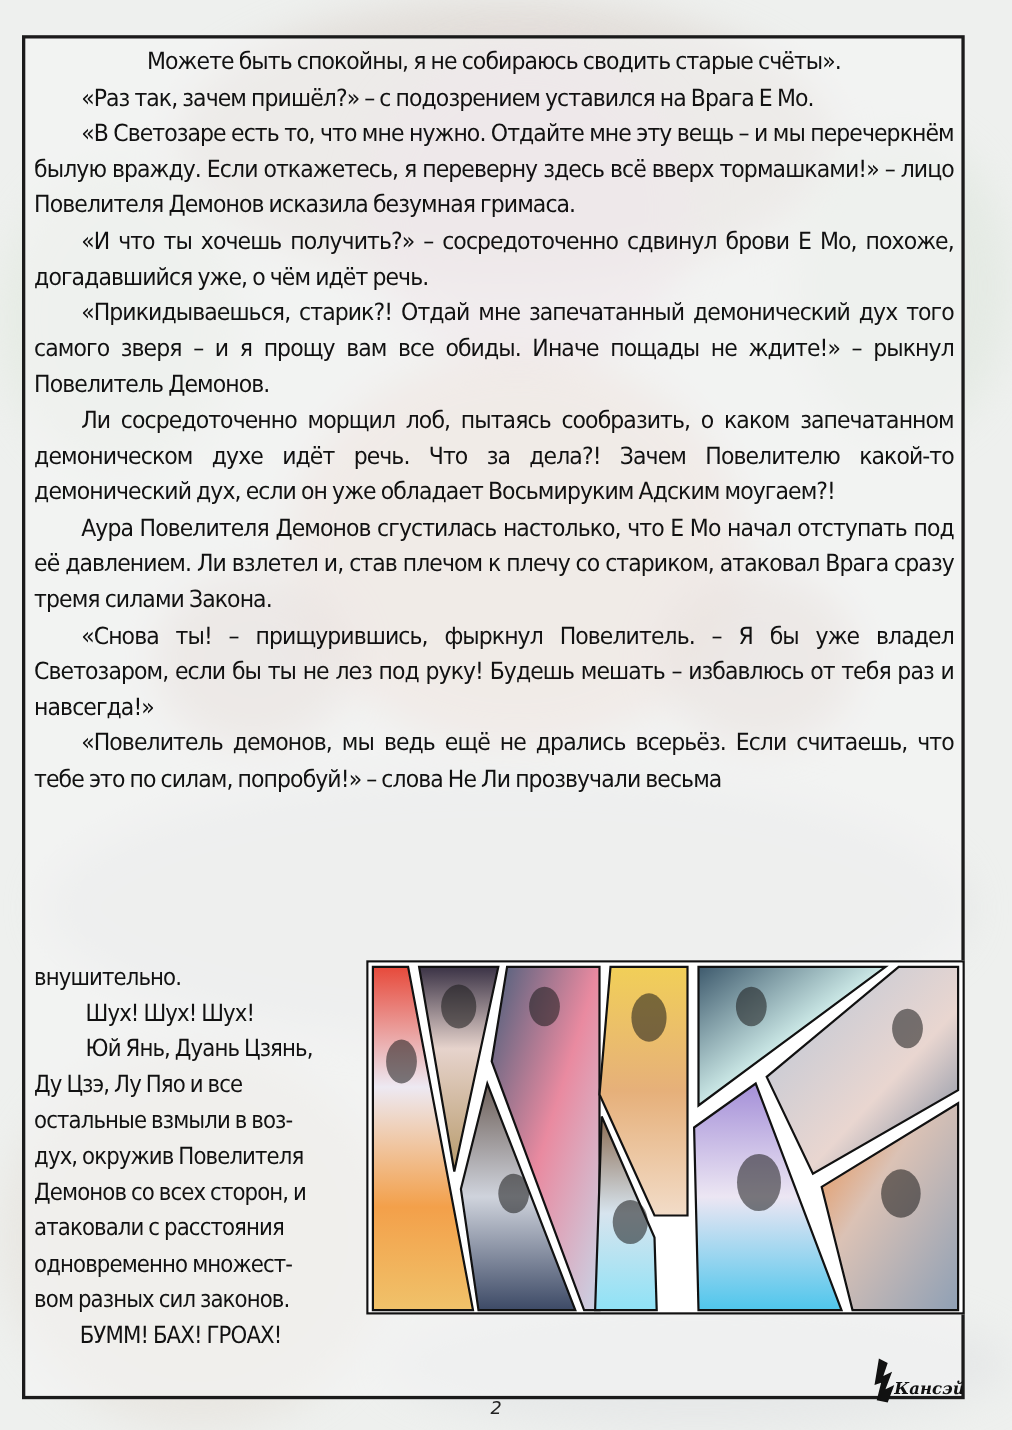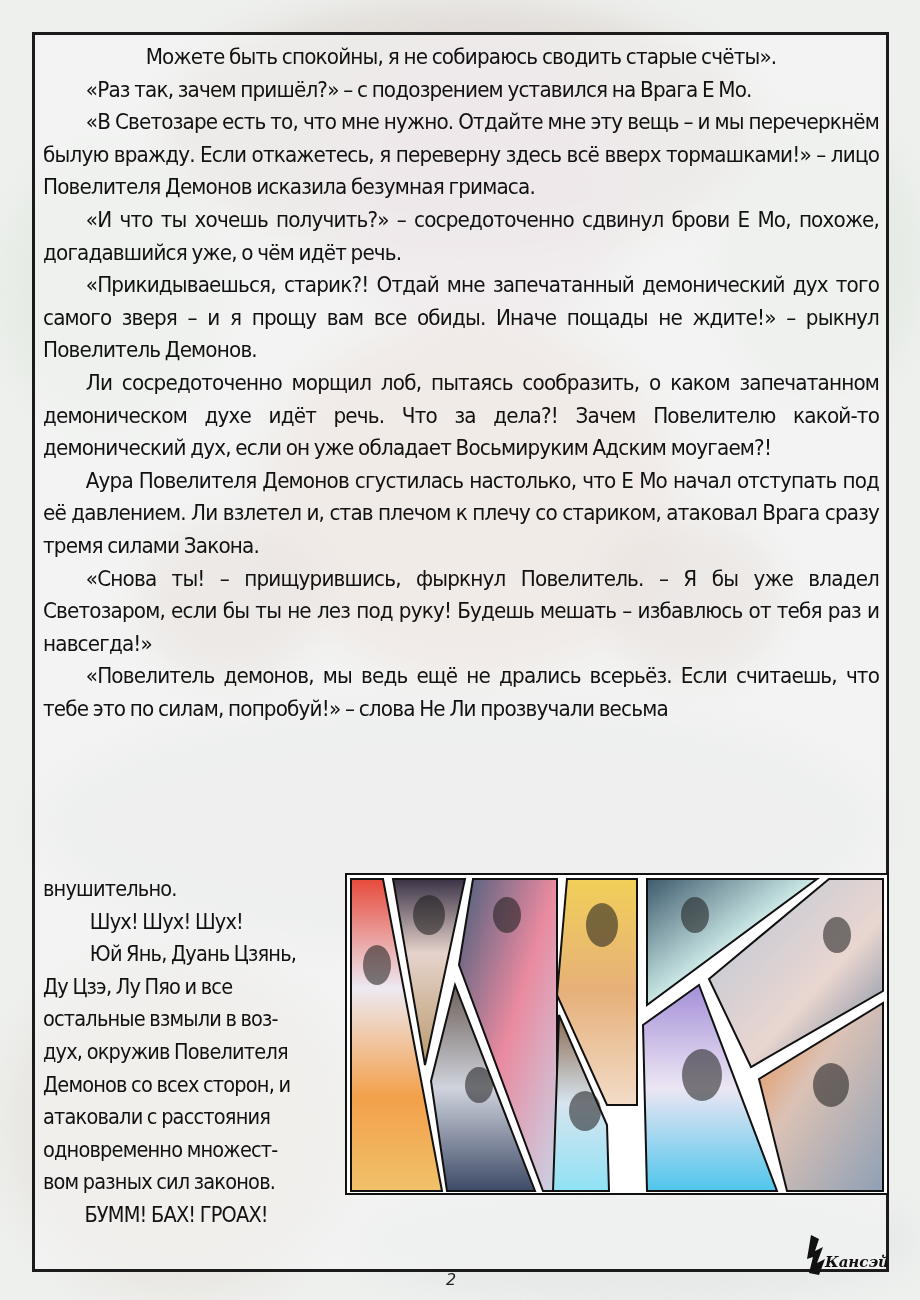--- a/index.html
+++ b/index.html
@@ -16,21 +16,21 @@
   .b3 { left: 0; top: 150px; width: 220px; height: 280px; background: #dfe8dc; }
   .b4 { left: 720px; top: 120px; width: 200px; height: 280px; background: #dde6dc; }
   .b5 { left: 260px; top: 320px; width: 420px; height: 360px; background: #e6cfc4; }
   .b6 { left: 140px; top: 520px; width: 180px; height: 160px; background: #d8c7c0; }
   .b7 { left: 600px; top: 520px; width: 180px; height: 160px; background: #d8c7c0; }
   .b8 { left: 40px; top: 700px; width: 840px; height: 250px; background: #dcdedf; }
   .b9 { left: 0; top: 950px; width: 360px; height: 350px; background: #e4dfd8; }
   .b10 { left: 350px; top: 1180px; width: 570px; height: 120px; background: #e0e2e4; }
 
   .frame {
-    position: absolute; left: 32px; top: 32px; width: 851px; height: 1234px;
+    position: absolute; left: 20px; top: 32px; width: 851px; height: 1234px;
     border: 3px solid #1b1b1b; z-index: 1;
     background: rgba(245,246,245,0.55);
   }
   .text {
     position: absolute; left: 8px; top: 6px; width: 836px;
     font-family: "DejaVu Sans", sans-serif;
     font-size: 21.5px; line-height: 32.6px; color: #111;
     letter-spacing: -0.9px; word-spacing: -1px;
     transform: scaleX(0.93); transform-origin: left top;
     width: 899px;

